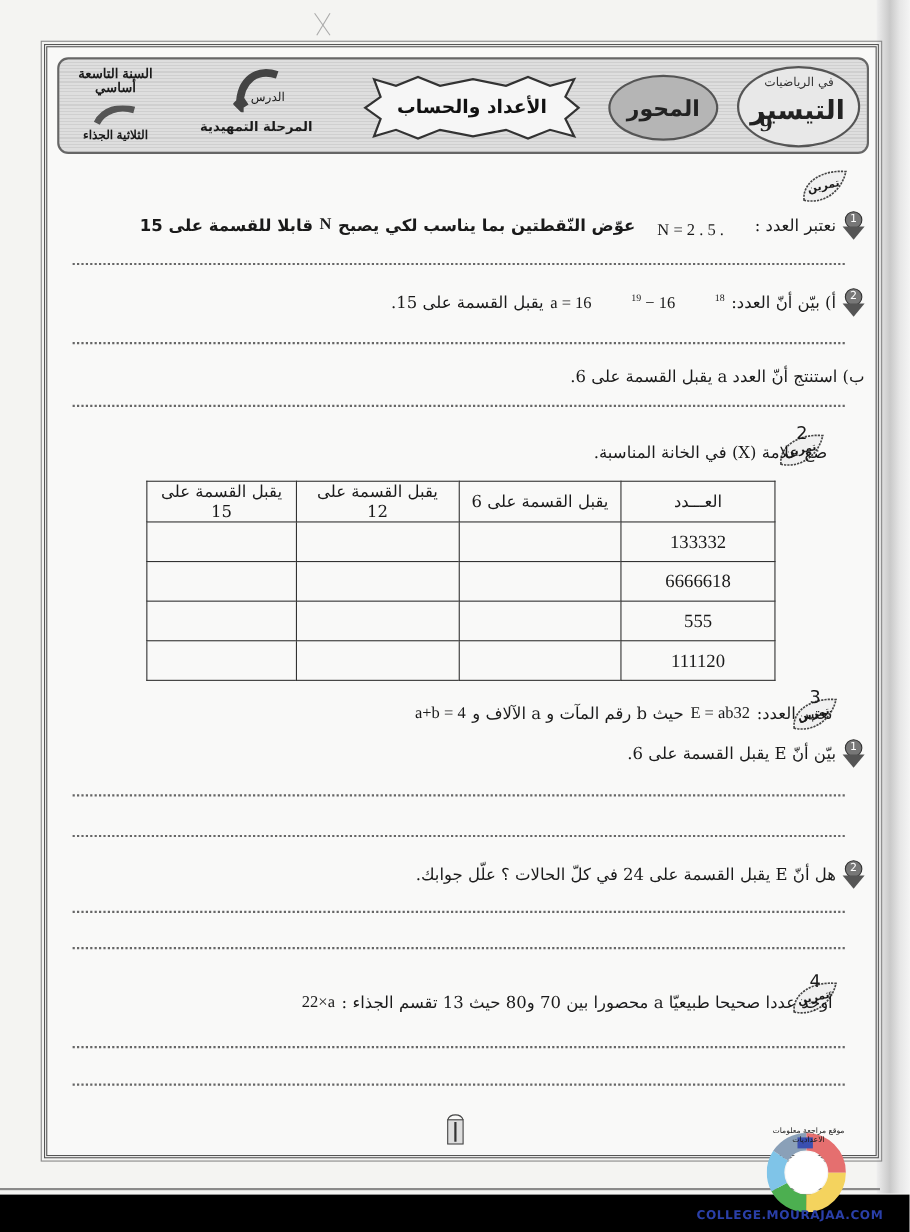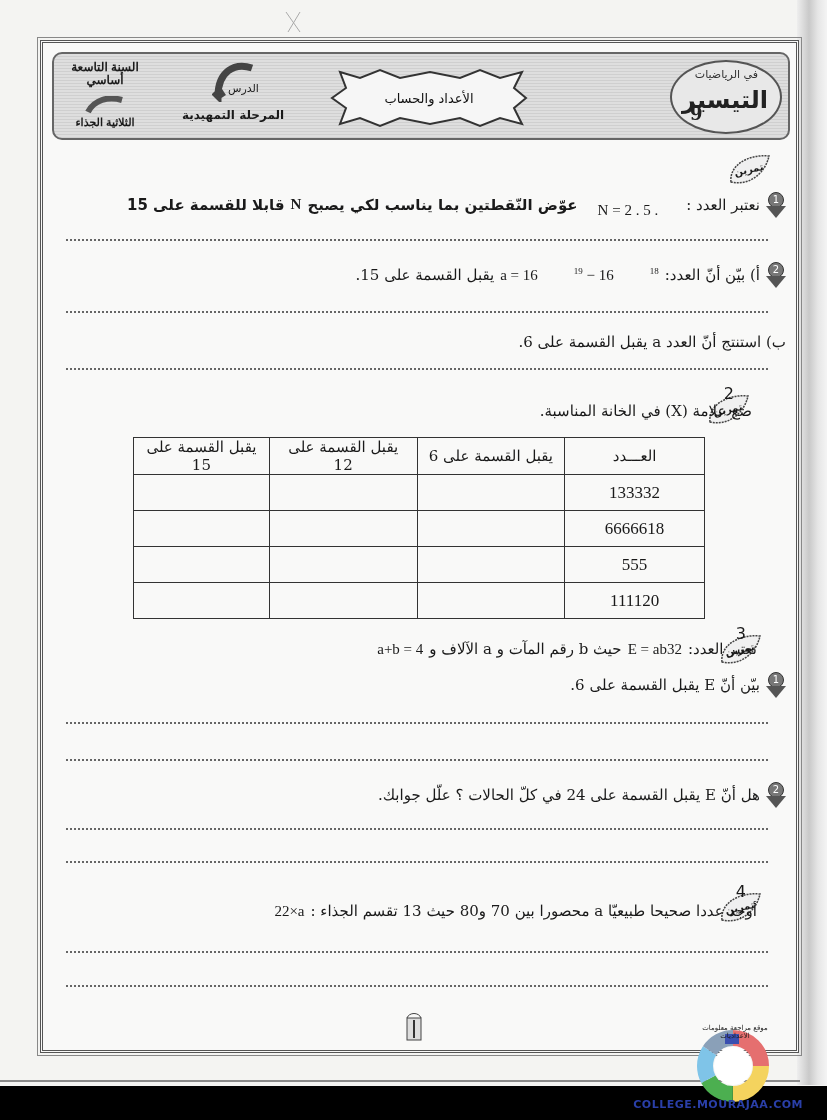--- a/index.html
+++ b/index.html
@@ -61,21 +61,21 @@
     position: absolute; right: 135px; top: 14px; width: 100px; height: 60px;
     border: 2px solid #555; border-radius: 50%; background: #b5b5b5;
     display: flex; align-items: center; justify-content: center;
   }
   .axis-oval span { font-family: "DejaVu Sans", sans-serif; font-weight: bold; font-size: 20px; color: #222; }
   .banner .title-burst {
     position: absolute; right: 260px; top: 14px; width: 198px; height: 60px;
     display: flex; align-items: center; justify-content: center;
   }
   .title-burst svg { position: absolute; left: 0; top: 0; }
-  .title-burst span { position: relative; font-family: "DejaVu Sans", sans-serif; font-weight: normal; font-size: 13px; color:#111; }
+  .title-burst span { position: relative; font-family: "DejaVu Sans", sans-serif; font-weight: bold; font-size: 17px; color:#111; }
   .banner .lesson {
     position: absolute; right: 500px; top: 8px; width: 110px; height: 72px; text-align: center;
   }
   .lesson .arc { position:absolute; left: 34px; top: 0; }
   .lesson .l1 { position:absolute; left: 50px; top: 20px; font-size: 11px; font-family:"DejaVu Sans",sans-serif;text-align:center; }
   .lesson .l2 { position:absolute; left: 0; width: 110px; top: 46px; font-size: 12px; font-weight: bold; font-family:"DejaVu Sans",sans-serif; }
   .banner .level {
     position: absolute; left: 6px; top: 4px; width: 90px; height: 78px; text-align: center;
     font-family: Liberation Sans, sans-serif;
   }
@@ -139,20 +139,23 @@
   <line x1="16" y1="2" x2="4" y2="22" stroke="#aaa" stroke-width="1"></line>
 </svg>
 
 <div class="page-frame"></div>
 
 <div class="banner">
   <div class="logo-oval">
     <span class="small">في الرياضيات</span>
     <span class="big">التيسير</span>
     <span class="num">9</span>
+  </div>
+  <div class="axis-oval">
+    <span>المحور</span>
   </div>
   <div class="title-burst">
     <svg width="198" height="60" viewBox="0 0 198 60">
       <polygon points="10,4 30,10 50,2 70,10 100,4 130,10 150,2 170,10 192,4 184,20 196,30 184,40 192,56 170,50 150,58 130,50 100,56 70,50 50,58 30,50 10,56 16,40 2,30 16,20" fill="#f6f6f6" stroke="#333" stroke-width="2"></polygon>
     </svg>
     <span>الأعداد والحساب</span>
   </div>
   <div class="lesson">
     <svg class="arc" width="44" height="40" viewBox="0 0 44 40">
       <path d="M40,6 C22,0 6,10 6,34 L2,30 M6,34 L12,30" fill="none" stroke="#444" stroke-width="7"></path>

